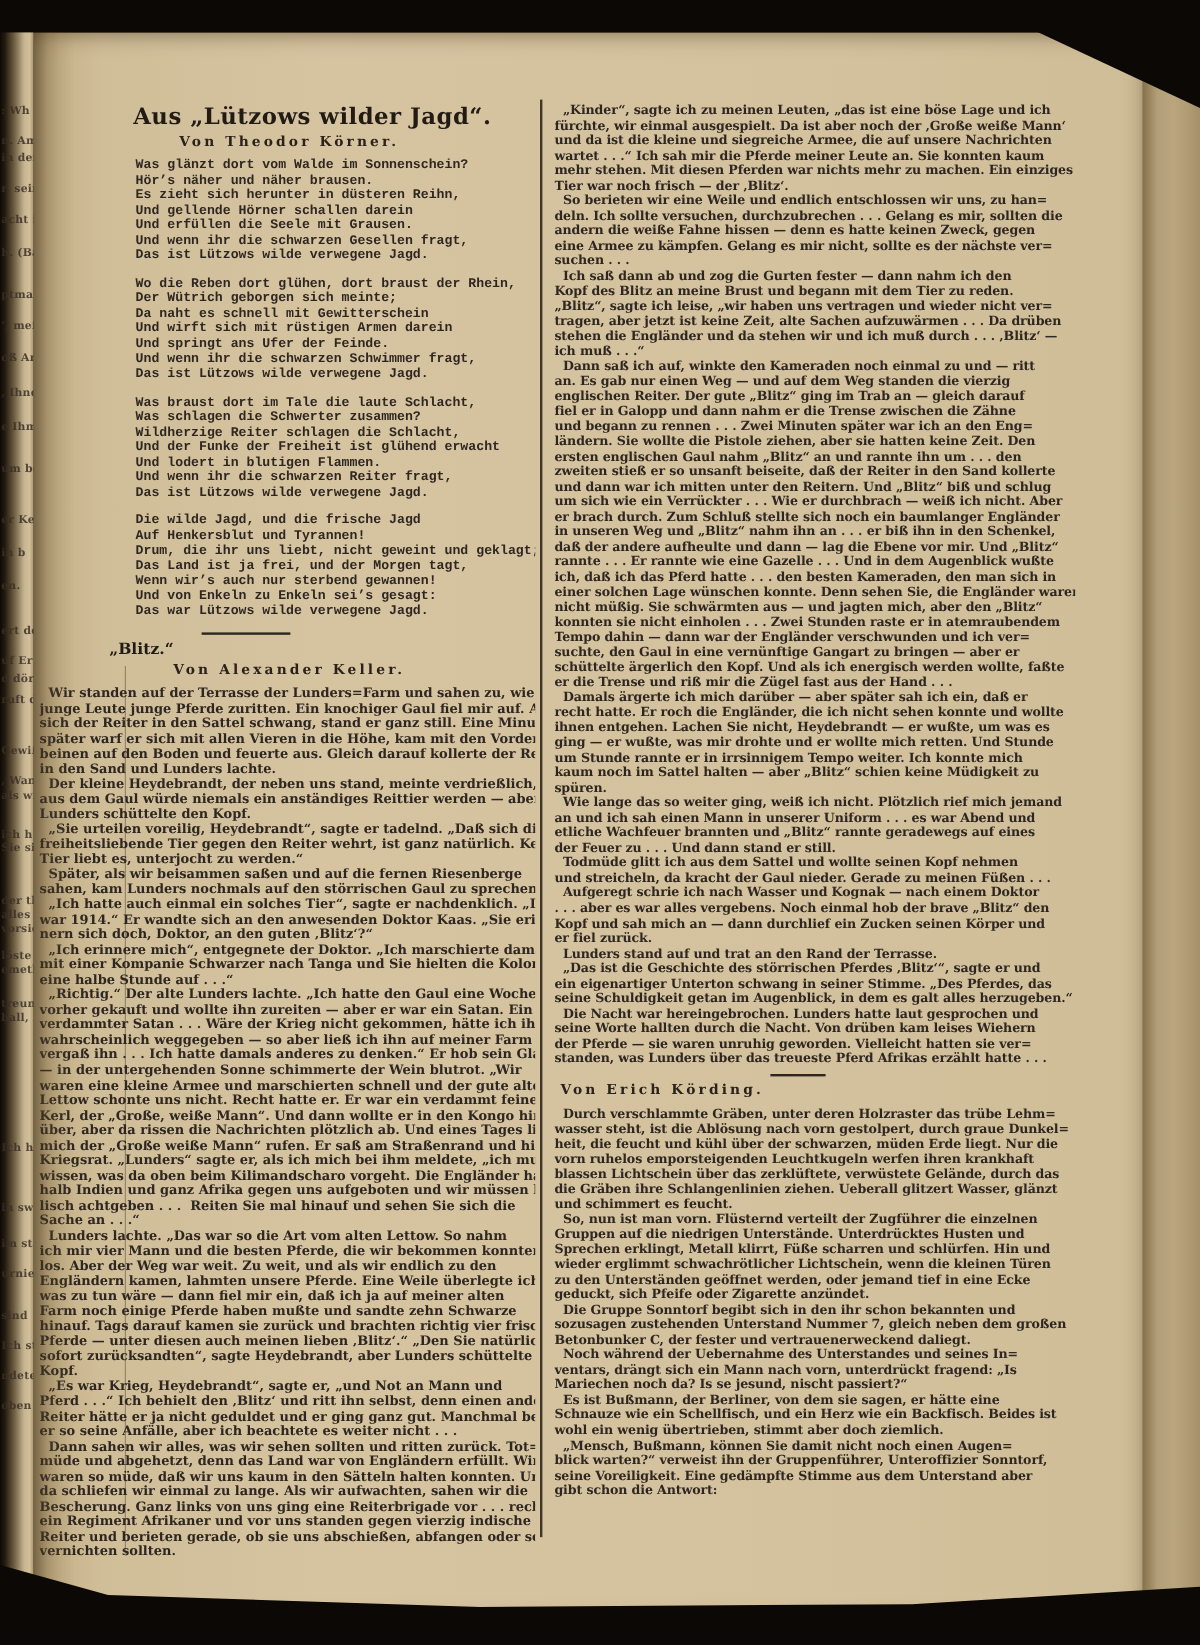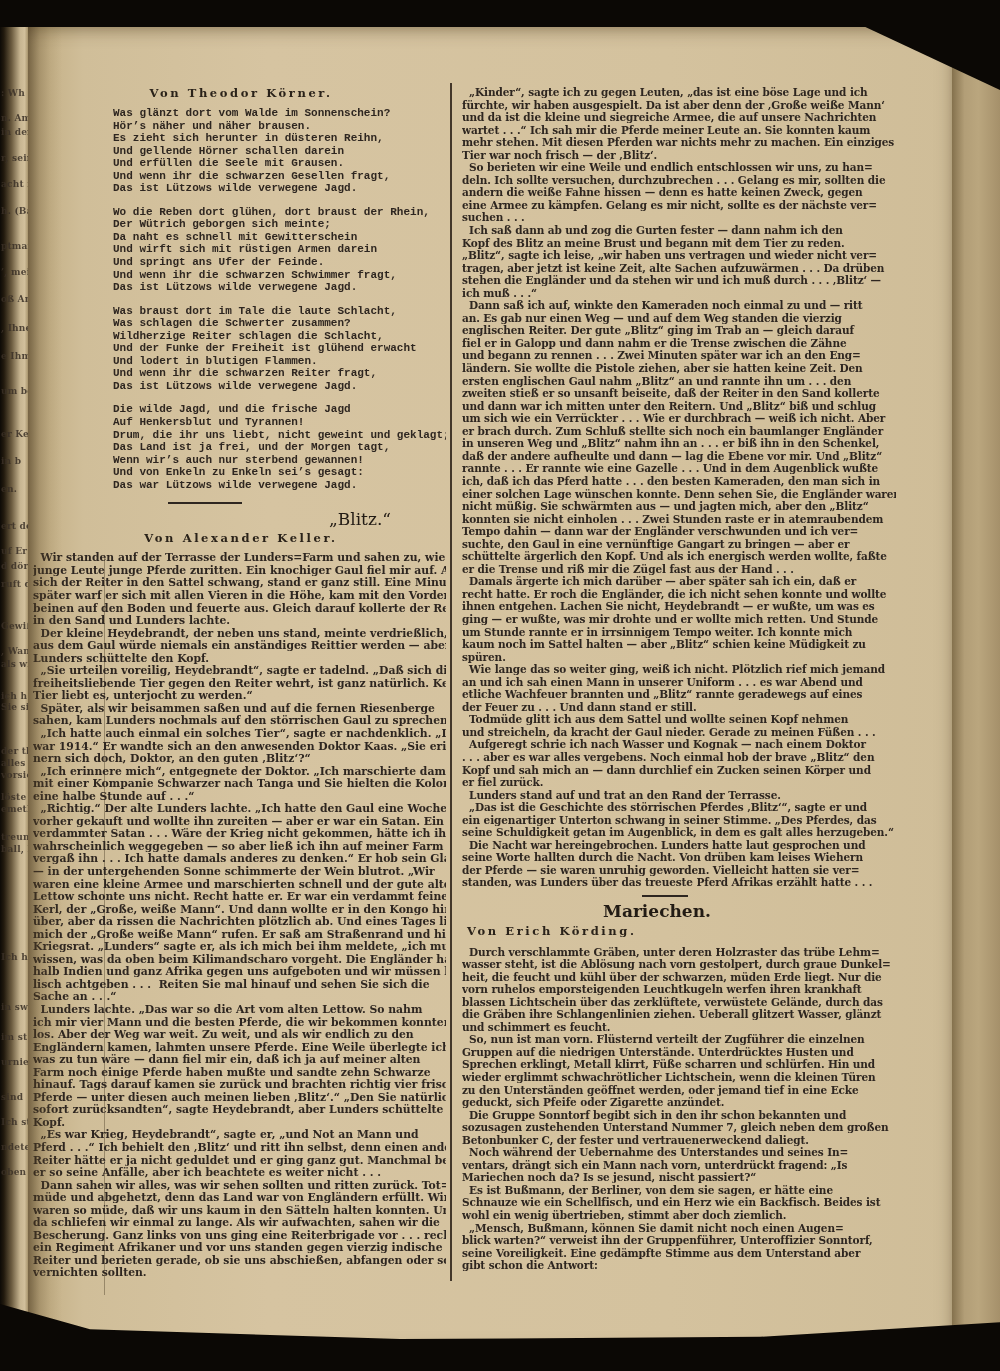--- a/index.html
+++ b/index.html
@@ -53,21 +53,21 @@
   }
   .byline{
     font-size:11.5px;font-weight:bold;letter-spacing:2.6px;color:#2a2219;
     text-align:center;width:300px;margin:0 0 7px 58px;white-space:nowrap;
   }
   .poem{margin-left:80px;}
   .stanza{margin-bottom:11px;}
   .poem .line{font-size:11px;line-height:12.55px;font-weight:bold;white-space:pre;font-family:Liberation Mono, monospace;}
   .rule-small{width:74px;height:2px;background:#2e2620;margin:5px 0 5px 135px;}
   .story-title{
-    font-size:17px;font-weight:normal;color:#221b14;text-align:right;
+    font-size:13px;font-weight:bold;color:#221b14;text-align:left;
     width:300px;margin:0 0 2px 58px;
   }
   .prose .line{font-size:10.8px;line-height:12.55px;font-weight:bold;white-space:pre;}
   .col-right .prose .line{font-size:10.5px;letter-spacing:-.1px;}
   .end-rule{width:46px;height:1.5px;background:#2e2620;margin:6px 0 4px 180px;}
   .sec-title{
     font-size:17px;font-weight:bold;color:#221b14;text-align:center;
     width:380px;margin:0 0 3px 5px;
   }
   .sec-subtitle{
@@ -121,20 +121,21 @@
     <div class="frag" style="top: 1092px;">sind</div>
     <div class="frag" style="top: 1117px;">Ich st</div>
     <div class="frag" style="top: 1142px;">ndete</div>
     <div class="frag" style="top: 1167px;">oben</div>
   </div>
 <div class="page">
   <div class="crease-line"></div>
   <div class="col-divider"></div>
 
   <div class="col col-left">
+    <div class="headline">Aus „Lützows wilder Jagd“.</div>
     <div class="byline">Von Theodor Körner.</div>
     <div class="poem">
         <div class="stanza">
           <div class="line">Was glänzt dort vom Walde im Sonnenschein?</div>
           <div class="line">Hör’s näher und näher brausen.</div>
           <div class="line">Es zieht sich herunter in düsteren Reihn,</div>
           <div class="line">Und gellende Hörner schallen darein</div>
           <div class="line">Und erfüllen die Seele mit Grausen.</div>
           <div class="line">Und wenn ihr die schwarzen Gesellen fragt,</div>
           <div class="line">Das ist Lützows wilde verwegene Jagd.</div>
@@ -227,22 +228,22 @@
         <div class="line">da schliefen wir einmal zu lange. Als wir aufwachten, sahen wir die</div>
         <div class="line">Bescherung. Ganz links von uns ging eine Reiterbrigade vor . . . rechts</div>
         <div class="line">ein Regiment Afrikaner und vor uns standen gegen vierzig indische</div>
         <div class="line">Reiter und berieten gerade, ob sie uns abschießen, abfangen oder sonstwie</div>
         <div class="line">vernichten sollten.</div>
       </div>
   </div>
 
   <div class="col col-right">
     <div class="prose">
-        <div class="line">  „Kinder“, sagte ich zu gegen Leuten, „das ist eine böse Lage und ich</div>
-        <div class="line">fürchte, wir haben ausgespielt. Da ist aber denn der ‚Große weiße Mann‘</div>
+        <div class="line">  „Kinder“, sagte ich zu meinen Leuten, „das ist eine böse Lage und ich</div>
+        <div class="line">fürchte, wir einmal ausgespielt. Da ist aber noch der ‚Große weiße Mann‘</div>
         <div class="line">und da ist die kleine und siegreiche Armee, die auf unsere Nachrichten</div>
         <div class="line">wartet . . .“ Ich sah mir die Pferde meiner Leute an. Sie konnten kaum</div>
         <div class="line">mehr stehen. Mit diesen Pferden war nichts mehr zu machen. Ein einziges</div>
         <div class="line">Tier war noch frisch — der ‚Blitz‘.</div>
         <div class="line">  So berieten wir eine Weile und endlich entschlossen wir uns, zu han=</div>
         <div class="line">deln. Ich sollte versuchen, durchzubrechen . . . Gelang es mir, sollten die</div>
         <div class="line">andern die weiße Fahne hissen — denn es hatte keinen Zweck, gegen</div>
         <div class="line">eine Armee zu kämpfen. Gelang es mir nicht, sollte es der nächste ver=</div>
         <div class="line">suchen . . .</div>
         <div class="line">  Ich saß dann ab und zog die Gurten fester — dann nahm ich den</div>
@@ -293,21 +294,20 @@
         <div class="line">  Lunders stand auf und trat an den Rand der Terrasse.</div>
         <div class="line">  „Das ist die Geschichte des störrischen Pferdes ‚Blitz‘“, sagte er und</div>
         <div class="line">ein eigenartiger Unterton schwang in seiner Stimme. „Des Pferdes, das</div>
         <div class="line">seine Schuldigkeit getan im Augenblick, in dem es galt alles herzugeben.“</div>
         <div class="line">  Die Nacht war hereingebrochen. Lunders hatte laut gesprochen und</div>
         <div class="line">seine Worte hallten durch die Nacht. Von drüben kam leises Wiehern</div>
         <div class="line">der Pferde — sie waren unruhig geworden. Vielleicht hatten sie ver=</div>
         <div class="line">standen, was Lunders über das treueste Pferd Afrikas erzählt hatte . . .</div>
       </div>
     <div class="end-rule"></div>
-    <div class="sec-title">Mariechen.</div>
     <div class="sec-byline">Von Erich Körding.</div>
     <div class="prose">
         <div class="line">  Durch verschlammte Gräben, unter deren Holzraster das trübe Lehm=</div>
         <div class="line">wasser steht, ist die Ablösung nach vorn gestolpert, durch graue Dunkel=</div>
         <div class="line">heit, die feucht und kühl über der schwarzen, müden Erde liegt. Nur die</div>
         <div class="line">vorn ruhelos emporsteigenden Leuchtkugeln werfen ihren krankhaft</div>
         <div class="line">blassen Lichtschein über das zerklüftete, verwüstete Gelände, durch das</div>
         <div class="line">die Gräben ihre Schlangenlinien ziehen. Ueberall glitzert Wasser, glänzt</div>
         <div class="line">und schimmert es feucht.</div>
         <div class="line">  So, nun ist man vorn. Flüsternd verteilt der Zugführer die einzelnen</div>

